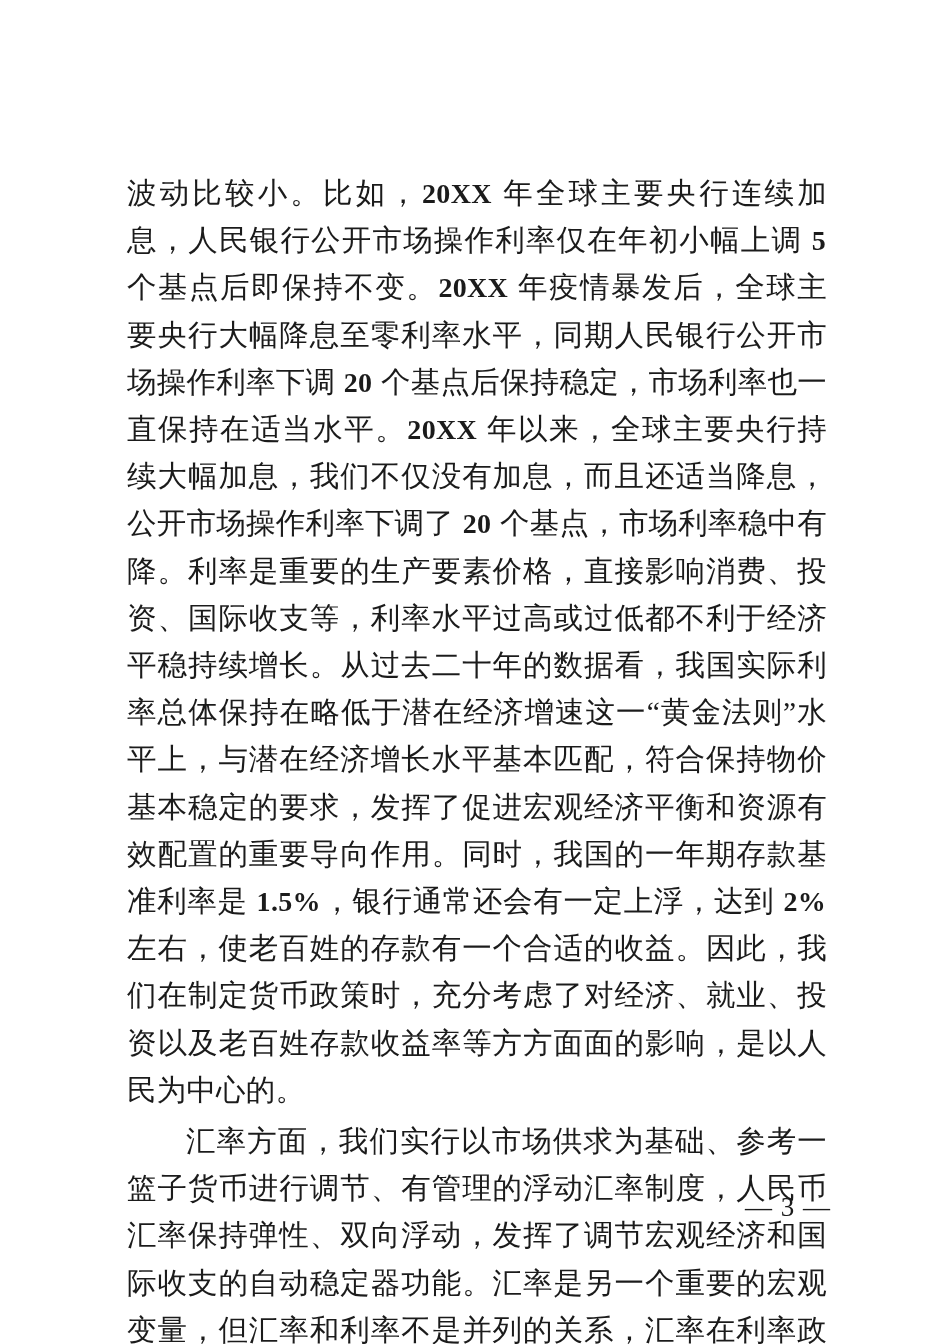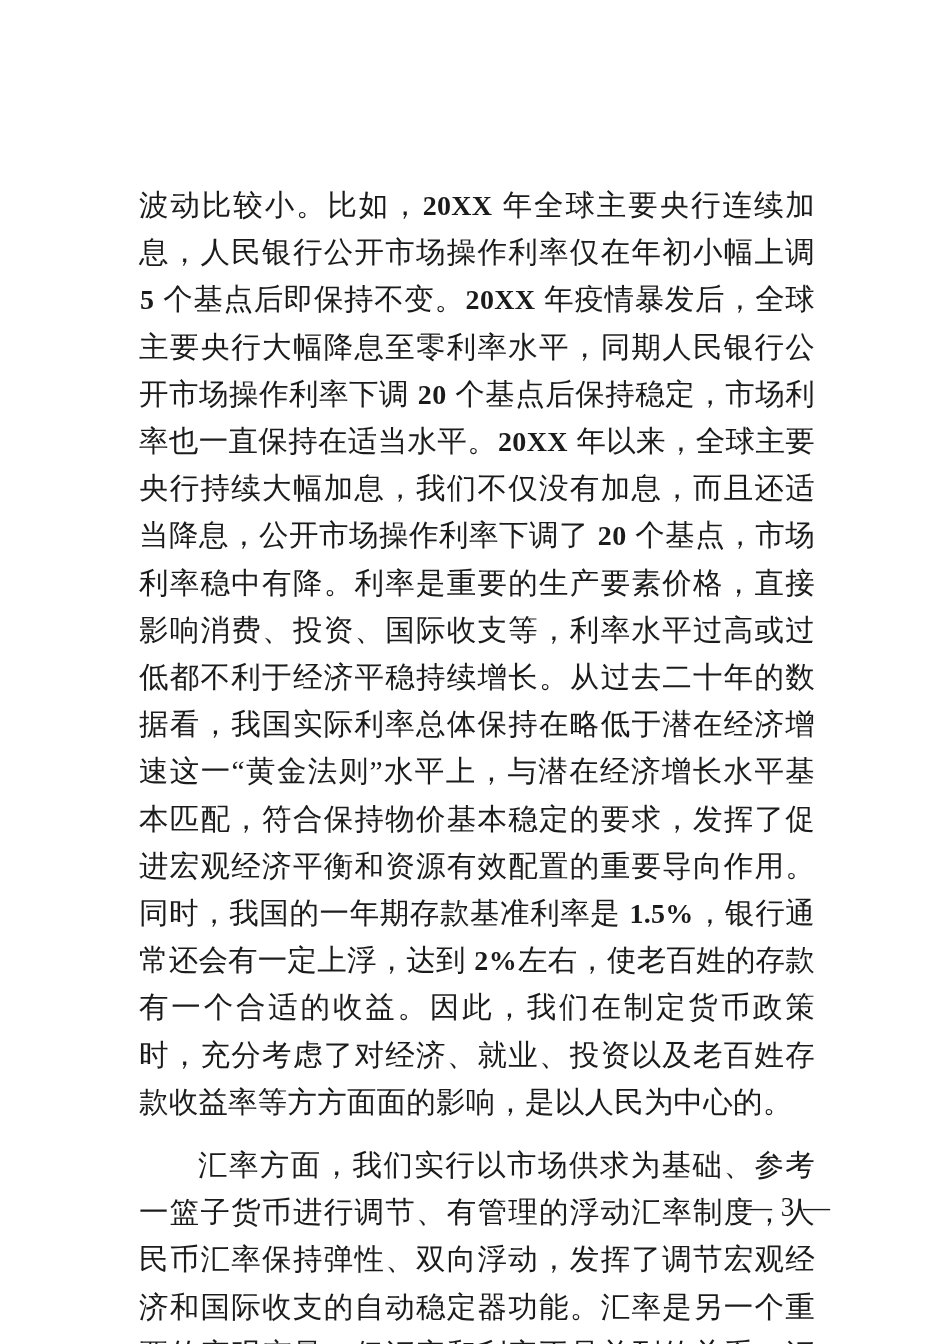--- a/index.html
+++ b/index.html
@@ -24,21 +24,21 @@
 
   
   .doc-body {
     position: absolute;
     left: 123px;
     top: 166px;
     width: 708px;
   }
 
   .para {
-    margin: 16px;
+    margin: 4px;
     padding: 0;
     font-family: "Liberation Serif", "DejaVu Serif", serif;
     font-size: 29.5px;
     line-height: 47.2px;
     color: #1b1b1b;
     text-align: justify;
     text-justify: inter-character;
     letter-spacing: 0.2px;
     word-break: break-all;
     font-weight: 350;

